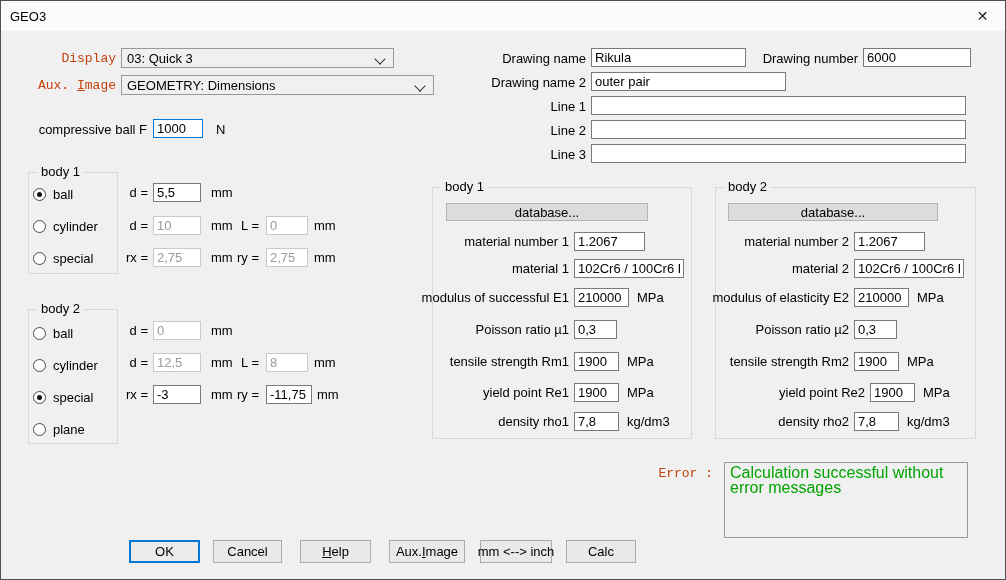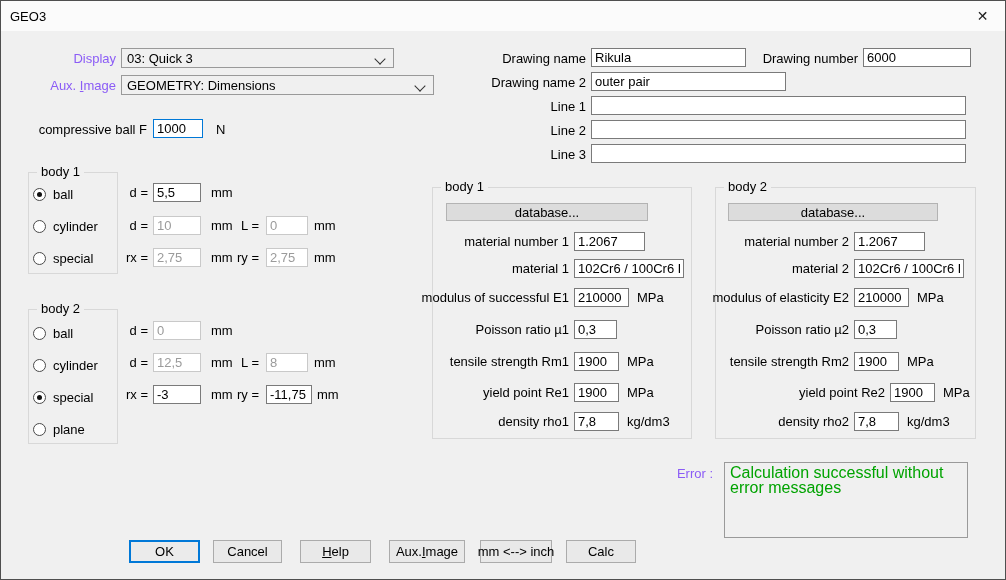--- a/index.html
+++ b/index.html
@@ -13,21 +13,21 @@
     position:absolute; left:0; top:0; width:100%; height:30px;
     background:#fbfbfb; display:flex; align-items:center;
   }
   .title { padding-left:9px; font-size:13px; }
   .closebox {
     position:absolute; right:0; top:0; width:45px; height:29px;
     display:flex; align-items:center; justify-content:center;
     font-size:14px; color:#222; cursor:default;
   }
   .lab { position:absolute; height:16px; line-height:16px; text-align:right; white-space:nowrap; }
-  .mag { color:#8b5cf6; }
+  .mag { color:#c2410c;font-family:Liberation Mono, monospace; }
   .unit { position:absolute; height:16px; line-height:16px; white-space:nowrap; }
   .combo {
     position:absolute; height:20px; background:#f0f0f0; border:1px solid #999;
     display:flex; align-items:center; padding:0 24px 0 5px; white-space:nowrap;
   }
   .combo::after {
     content:""; position:absolute; right:9px; top:6px; width:7px; height:7px;
     border-right:1.4px solid #333; border-bottom:1.4px solid #333;
     transform:rotate(45deg);
   }
@@ -244,21 +244,21 @@
   <div class="mrow" style="left:688px;top:319px">
     <span class="mlbl">Poisson ratio µ2</span>
     <input class="inp" style="width: 43px;" value="0,3">
     <span class="munit"></span>
   </div>
   <div class="mrow" style="left:688px;top:351px">
     <span class="mlbl">tensile strength Rm2</span>
     <input class="inp" style="width: 45px;" value="1900">
     <span class="munit">MPa</span>
   </div>
-  <div class="mrow" style="left:724px;top:382px">
+  <div class="mrow" style="left:704px;top:382px">
     <span class="mlbl">yield point Re2</span>
     <input class="inp" style="width: 45px;" value="1900">
     <span class="munit">MPa</span>
   </div>
   <div class="mrow" style="left:688px;top:411px">
     <span class="mlbl">density rho2</span>
     <input class="inp" style="width: 45px;" value="7,8">
     <span class="munit">kg/dm3</span>
   </div>
 

